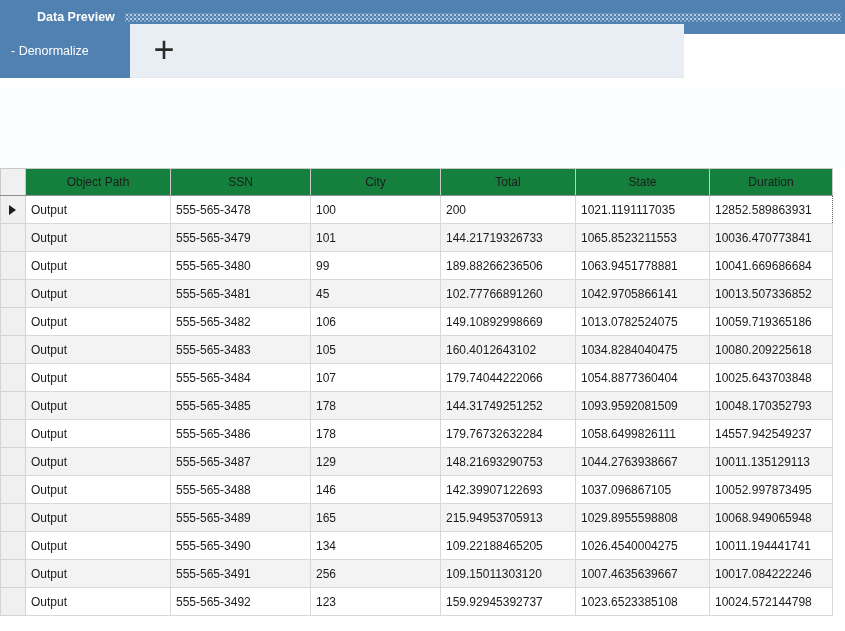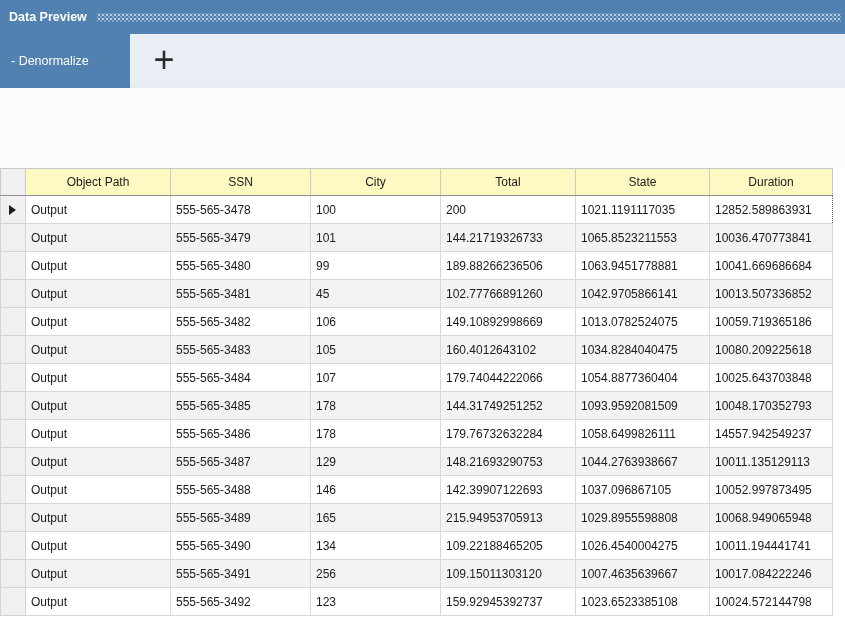--- a/index.html
+++ b/index.html
@@ -11,33 +11,33 @@
     color:#1b1b1b;
   }
   
   .titlebar {
     position:absolute; left:0; top:0; width:845px; height:34px;
     background:#5181b1;
     display:flex; align-items:center;
     padding:0 4px 0 9px;
   }
   .titlebar .title {
-    color:#ffffff; font-size:12.5px; font-weight:600; white-space:nowrap;
+    color:#ffffff; font-size:12.5px; font-weight:600; white-space:nowrap;margin-left:28px;
   }
   .titlebar .grip {
     flex:1; height:9px; margin-left:10px; margin-top:1px;
     background-image:
       radial-gradient(circle, rgba(255,255,255,.60) 0.9px, transparent 1.15px),
       radial-gradient(circle, rgba(255,255,255,.28) 0.9px, transparent 1.15px);
     background-size:4px 4px, 4px 4px;
     background-position:0 0, 2px 2px;
   }
   
   .tabstrip {
-    position:absolute; left:0; top:34px; width:845px; height:54px;
+    position:absolute; left:0; top:24px; width:684px; height:54px;
     background:#e9eef4; border-bottom:1px solid #e2e8ee;
   }
   .tab-active {
     position:absolute; left:0; top:0; width:130px; height:54px;
     background:#5181b1; color:#ffffff;
     display:flex; align-items:center; padding-left:11px;
     font-size:12.5px; cursor:default;
   }
   .tab-add {
     position:absolute; left:130px; top:0; width:68px; height:54px;
@@ -70,21 +70,21 @@
   }
   .status-line { position:absolute; left:9px; top:147px; font-size:12.5px; white-space:nowrap; }
   
   .grid-wrap { position:absolute; left:0; top:168px; }
   table.grid {
     border-collapse:collapse; table-layout:fixed; width:832px;
     font-size:12px; color:#1b1b1b;
   }
   table.grid th {
     height:27px; font-weight:400; font-size:12px; text-align:center;
-    background:#fef9c3; border:1px solid #c9c9c9; border-bottom:1px solid #8f8f8f;
+    background:#15803d; border:1px solid #c9c9c9; border-bottom:1px solid #8f8f8f;
     overflow:hidden; white-space:nowrap;
   }
   table.grid th.corner { background:#f0f0f0; }
   table.grid td {
     height:28px; border:1px solid #d8d8d8; padding:0 2px 0 5px;
     white-space:nowrap; overflow:hidden; background:#ffffff;
   }
   table.grid td.rowhead {
     background:#f0f0f0; padding:0; border:1px solid #d4d4d4;
     border-top:1px solid #fdfdfd; position:relative;

